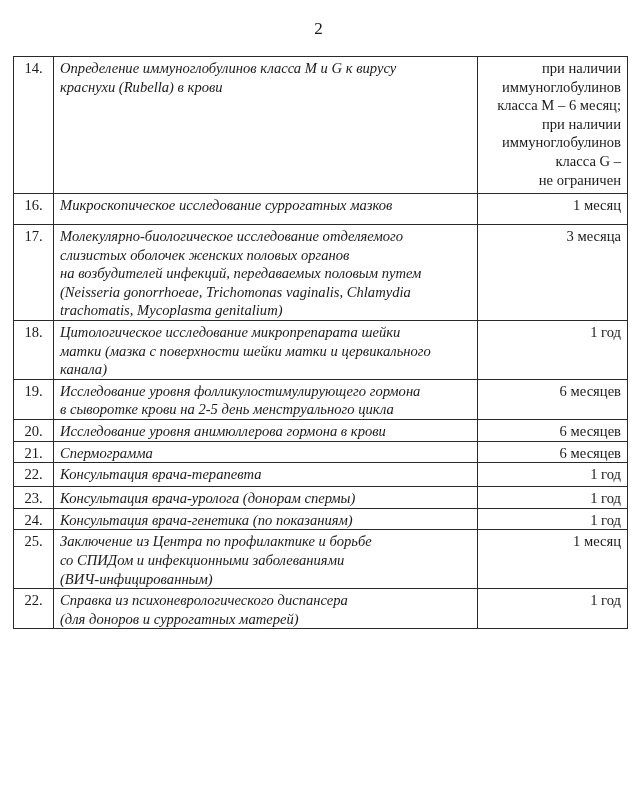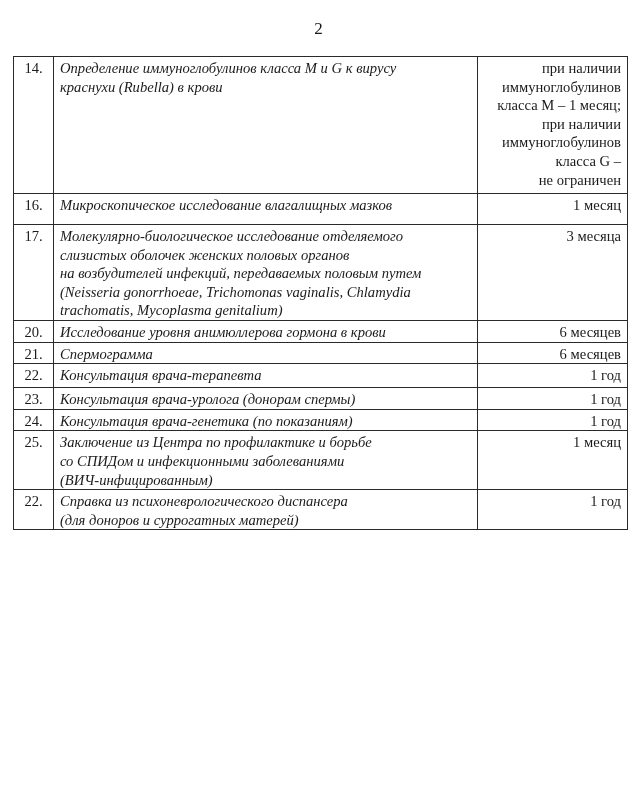--- a/index.html
+++ b/index.html
@@ -68,47 +68,68 @@
   <tbody id="table-body">
       <tr style="height: 137px;">
         <td class="num">14.</td>
         <td class="desc">
           <span class="line">Определение иммуноглобулинов класса M и G к вирусу</span>
           <span class="line">краснухи (Rubella) в крови</span>
         </td>
         <td class="period">
           <span class="line">при наличии</span>
           <span class="line">иммуноглобулинов</span>
-          <span class="line">класса M – 1 месяц;</span>
+          <span class="line">класса M – 6 месяц;</span>
           <span class="line">при наличии</span>
           <span class="line">иммуноглобулинов</span>
           <span class="line">класса G –</span>
           <span class="line">не ограничен</span>
         </td>
       </tr>
       <tr style="height: 31px;">
         <td class="num">16.</td>
         <td class="desc">
-          <span class="line">Микроскопическое исследование влагалищных мазков</span>
+          <span class="line">Микроскопическое исследование суррогатных мазков</span>
         </td>
         <td class="period">
           <span class="line">1 месяц</span>
         </td>
       </tr>
       <tr style="height: 88px;">
         <td class="num">17.</td>
         <td class="desc">
           <span class="line">Молекулярно-биологическое исследование отделяемого</span>
           <span class="line">слизистых оболочек женских половых органов</span>
           <span class="line">на возбудителей инфекций, передаваемых половым путем</span>
           <span class="line">(Neisseria gonorrhoeae, Trichomonas vaginalis, Chlamydia</span>
           <span class="line">trachomatis, Mycoplasma genitalium)</span>
         </td>
         <td class="period">
           <span class="line">3 месяца</span>
+        </td>
+      </tr>
+      <tr style="height: 56px;">
+        <td class="num">18.</td>
+        <td class="desc">
+          <span class="line">Цитологическое исследование микропрепарата шейки</span>
+          <span class="line">матки (мазка с поверхности шейки матки и цервикального</span>
+          <span class="line">канала)</span>
+        </td>
+        <td class="period">
+          <span class="line">1 год</span>
+        </td>
+      </tr>
+      <tr style="height: 40px;">
+        <td class="num">19.</td>
+        <td class="desc">
+          <span class="line">Исследование уровня фолликулостимулирующего гормона</span>
+          <span class="line">в сыворотке крови на 2-5 день менструального цикла</span>
+        </td>
+        <td class="period">
+          <span class="line">6 месяцев</span>
         </td>
       </tr>
       <tr style="height: 19px;">
         <td class="num">20.</td>
         <td class="desc">
           <span class="line">Исследование уровня анимюллерова гормона в крови</span>
         </td>
         <td class="period">
           <span class="line">6 месяцев</span>
         </td>

